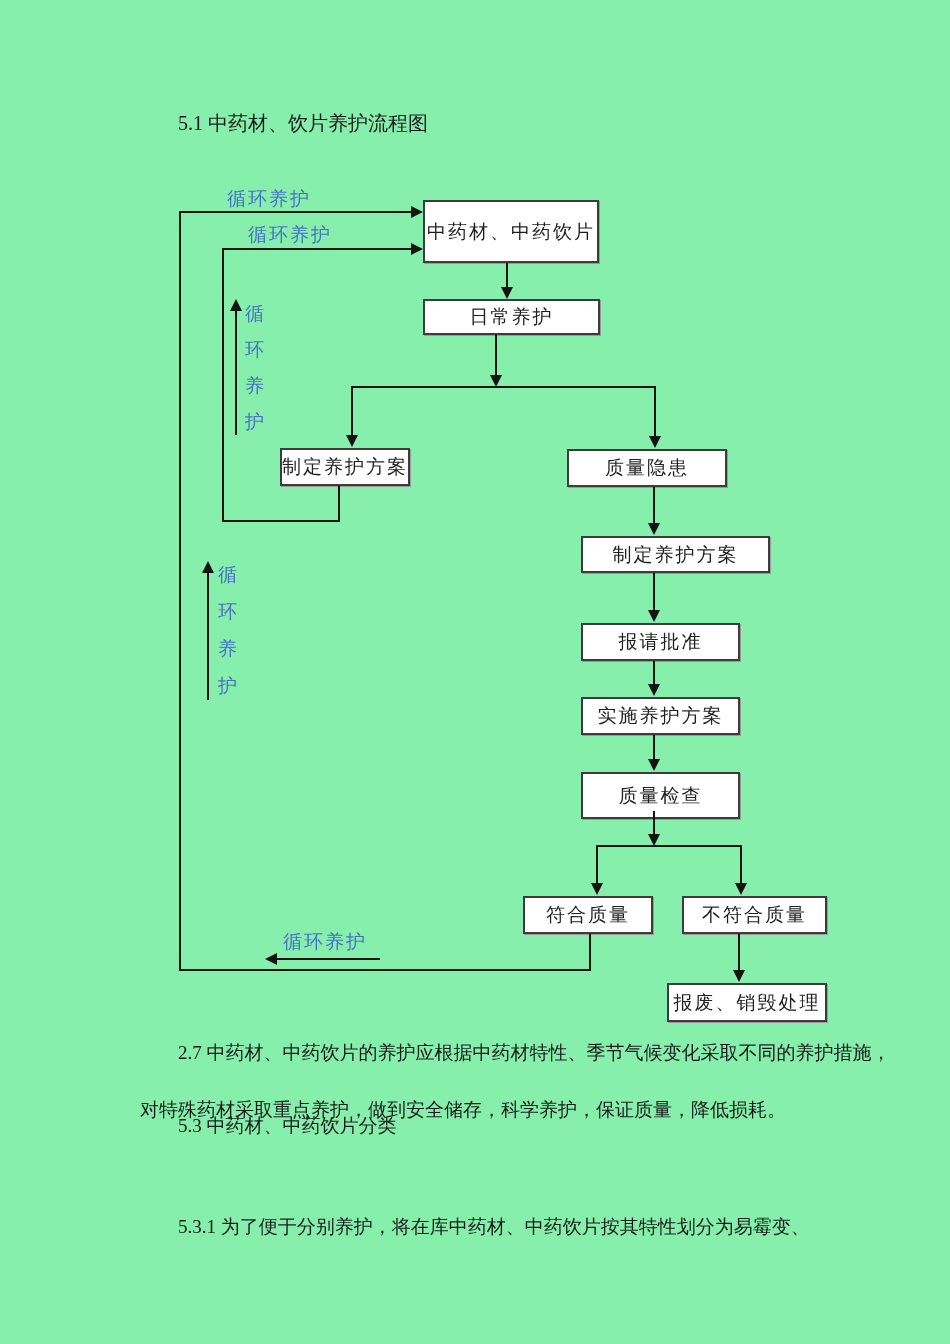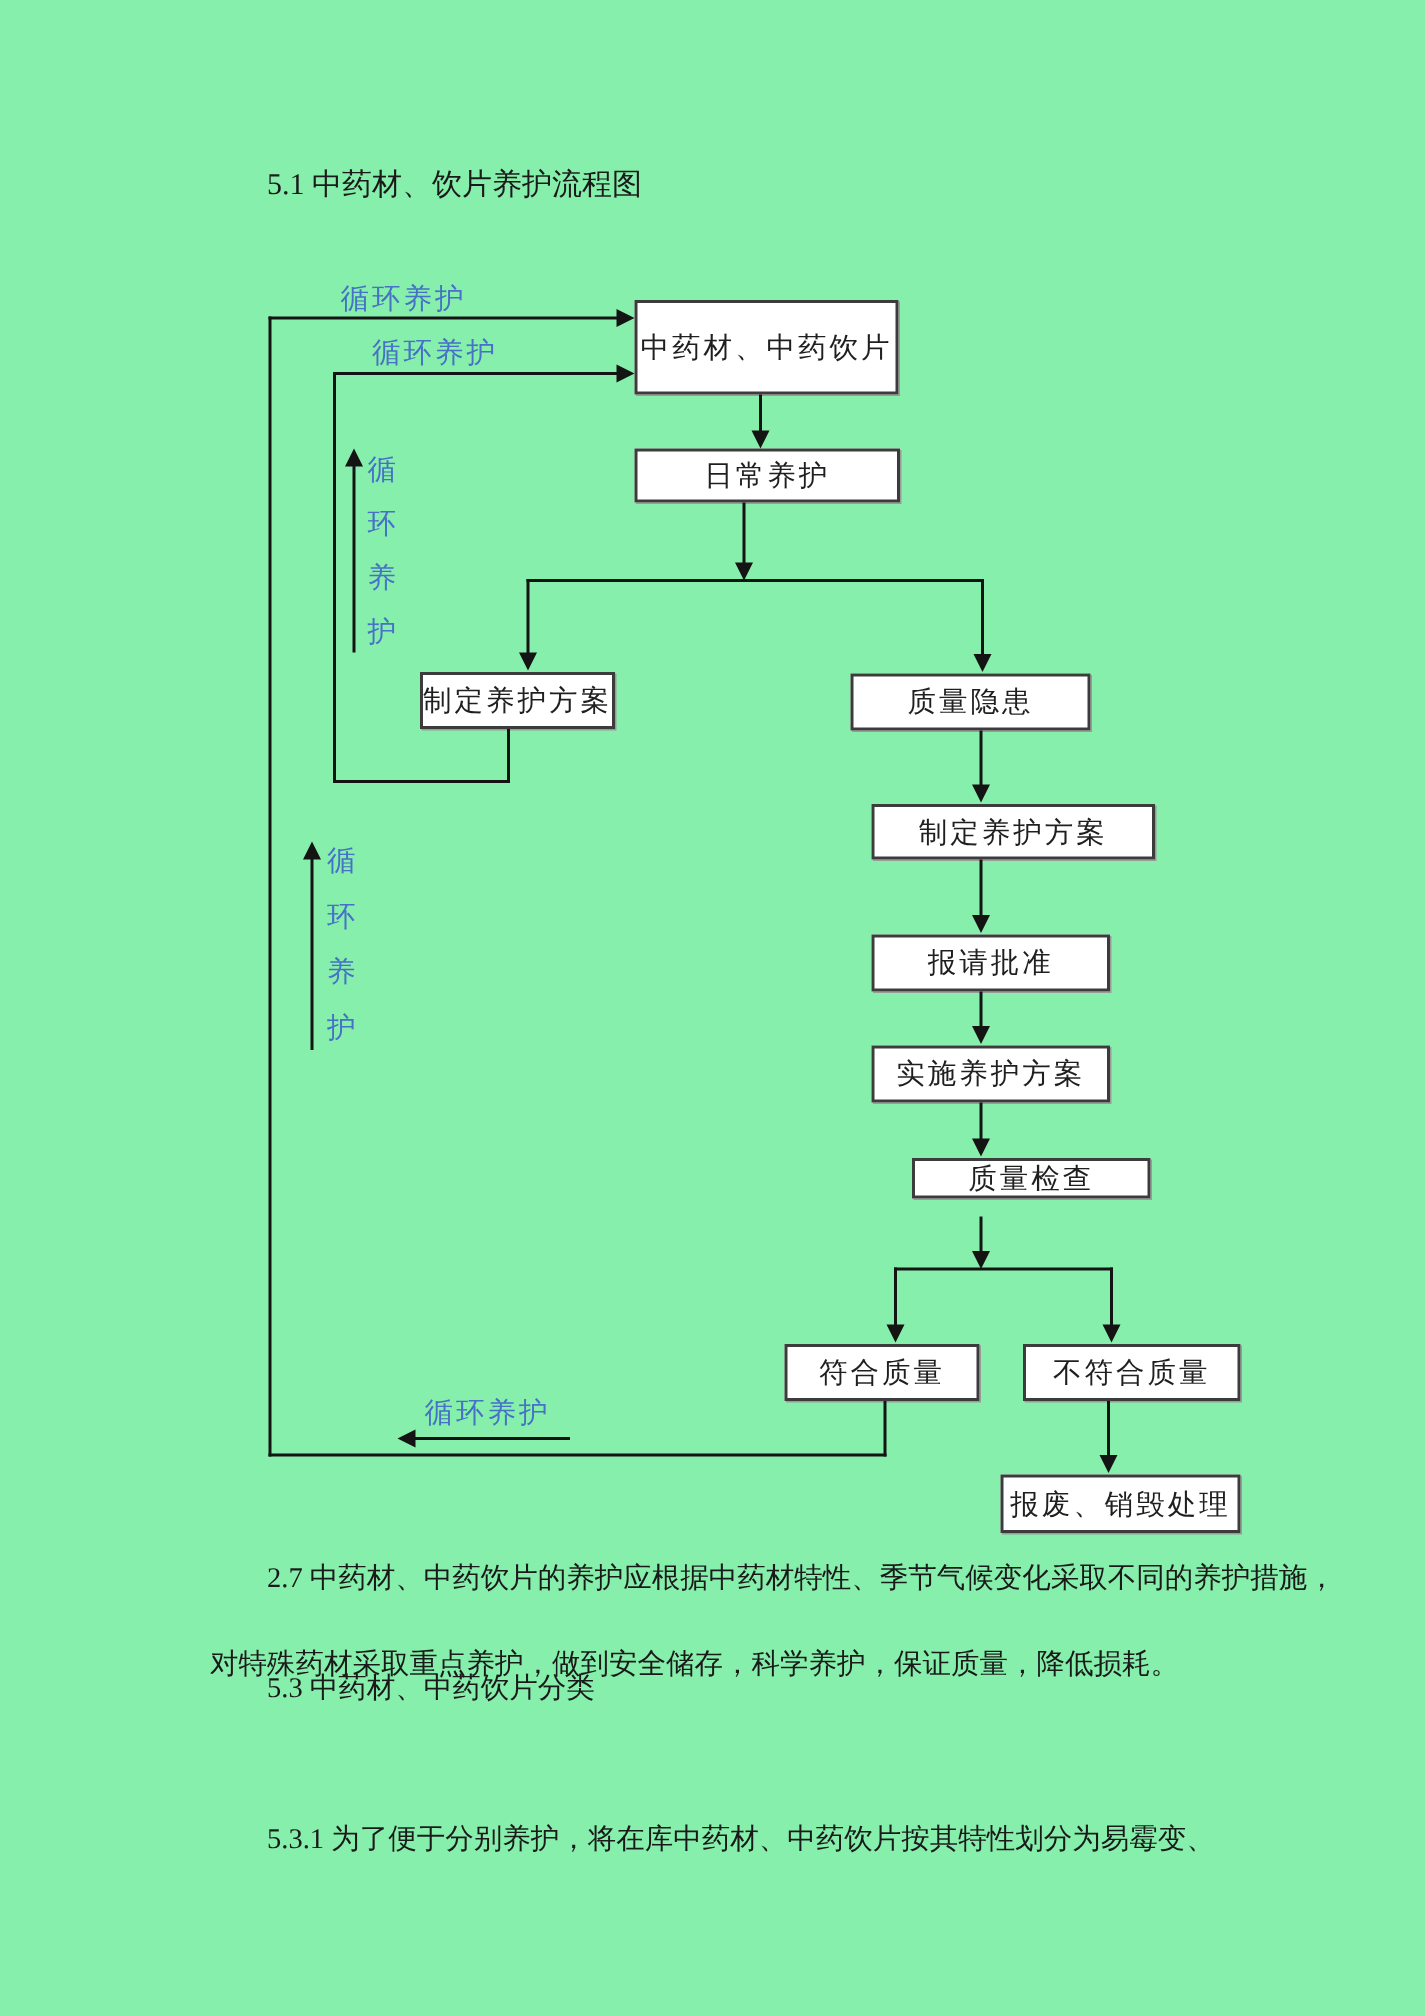--- a/index.html
+++ b/index.html
@@ -56,21 +56,21 @@
 
   <div>
 
     <div class="node" style="left:423px;top:200px;width:176px;height:63px;">中药材、中药饮片</div>
     <div class="node" style="left:423px;top:299px;width:177px;height:36px;">日常养护</div>
     <div class="node" style="left:280px;top:448px;width:130px;height:38px;">制定养护方案</div>
     <div class="node" style="left:567px;top:449px;width:160px;height:38px;">质量隐患</div>
     <div class="node" style="left:581px;top:536px;width:189px;height:37px;">制定养护方案</div>
     <div class="node" style="left:581px;top:623px;width:159px;height:38px;">报请批准</div>
     <div class="node" style="left:581px;top:697px;width:159px;height:38px;">实施养护方案</div>
-    <div class="node" style="left:581px;top:772px;width:159px;height:27px;margin-left:27px;">质量检查</div>
+    <div class="node" style="left:581px;top:772px;width:159px;height:47px;">质量检查</div>
     <div class="node" style="left:523px;top:896px;width:130px;height:38px;">符合质量</div>
     <div class="node" style="left:682px;top:896px;width:145px;height:38px;">不符合质量</div>
     <div class="node" style="left:667px;top:983px;width:160px;height:39px;">报废、销毁处理</div>
 
     <div class="ln" style="left:179px;top:211px;width:2px;height:760px;"></div>
     <div class="ln" style="left:179px;top:211px;width:234px;height:2px;"></div>
     <div class="ah ah-right" style="left:411px;top:206px;"></div>
     <div class="ln" style="left:179px;top:969px;width:412px;height:2px;"></div>
     <div class="ln" style="left:589px;top:934px;width:2px;height:37px;"></div>
 

